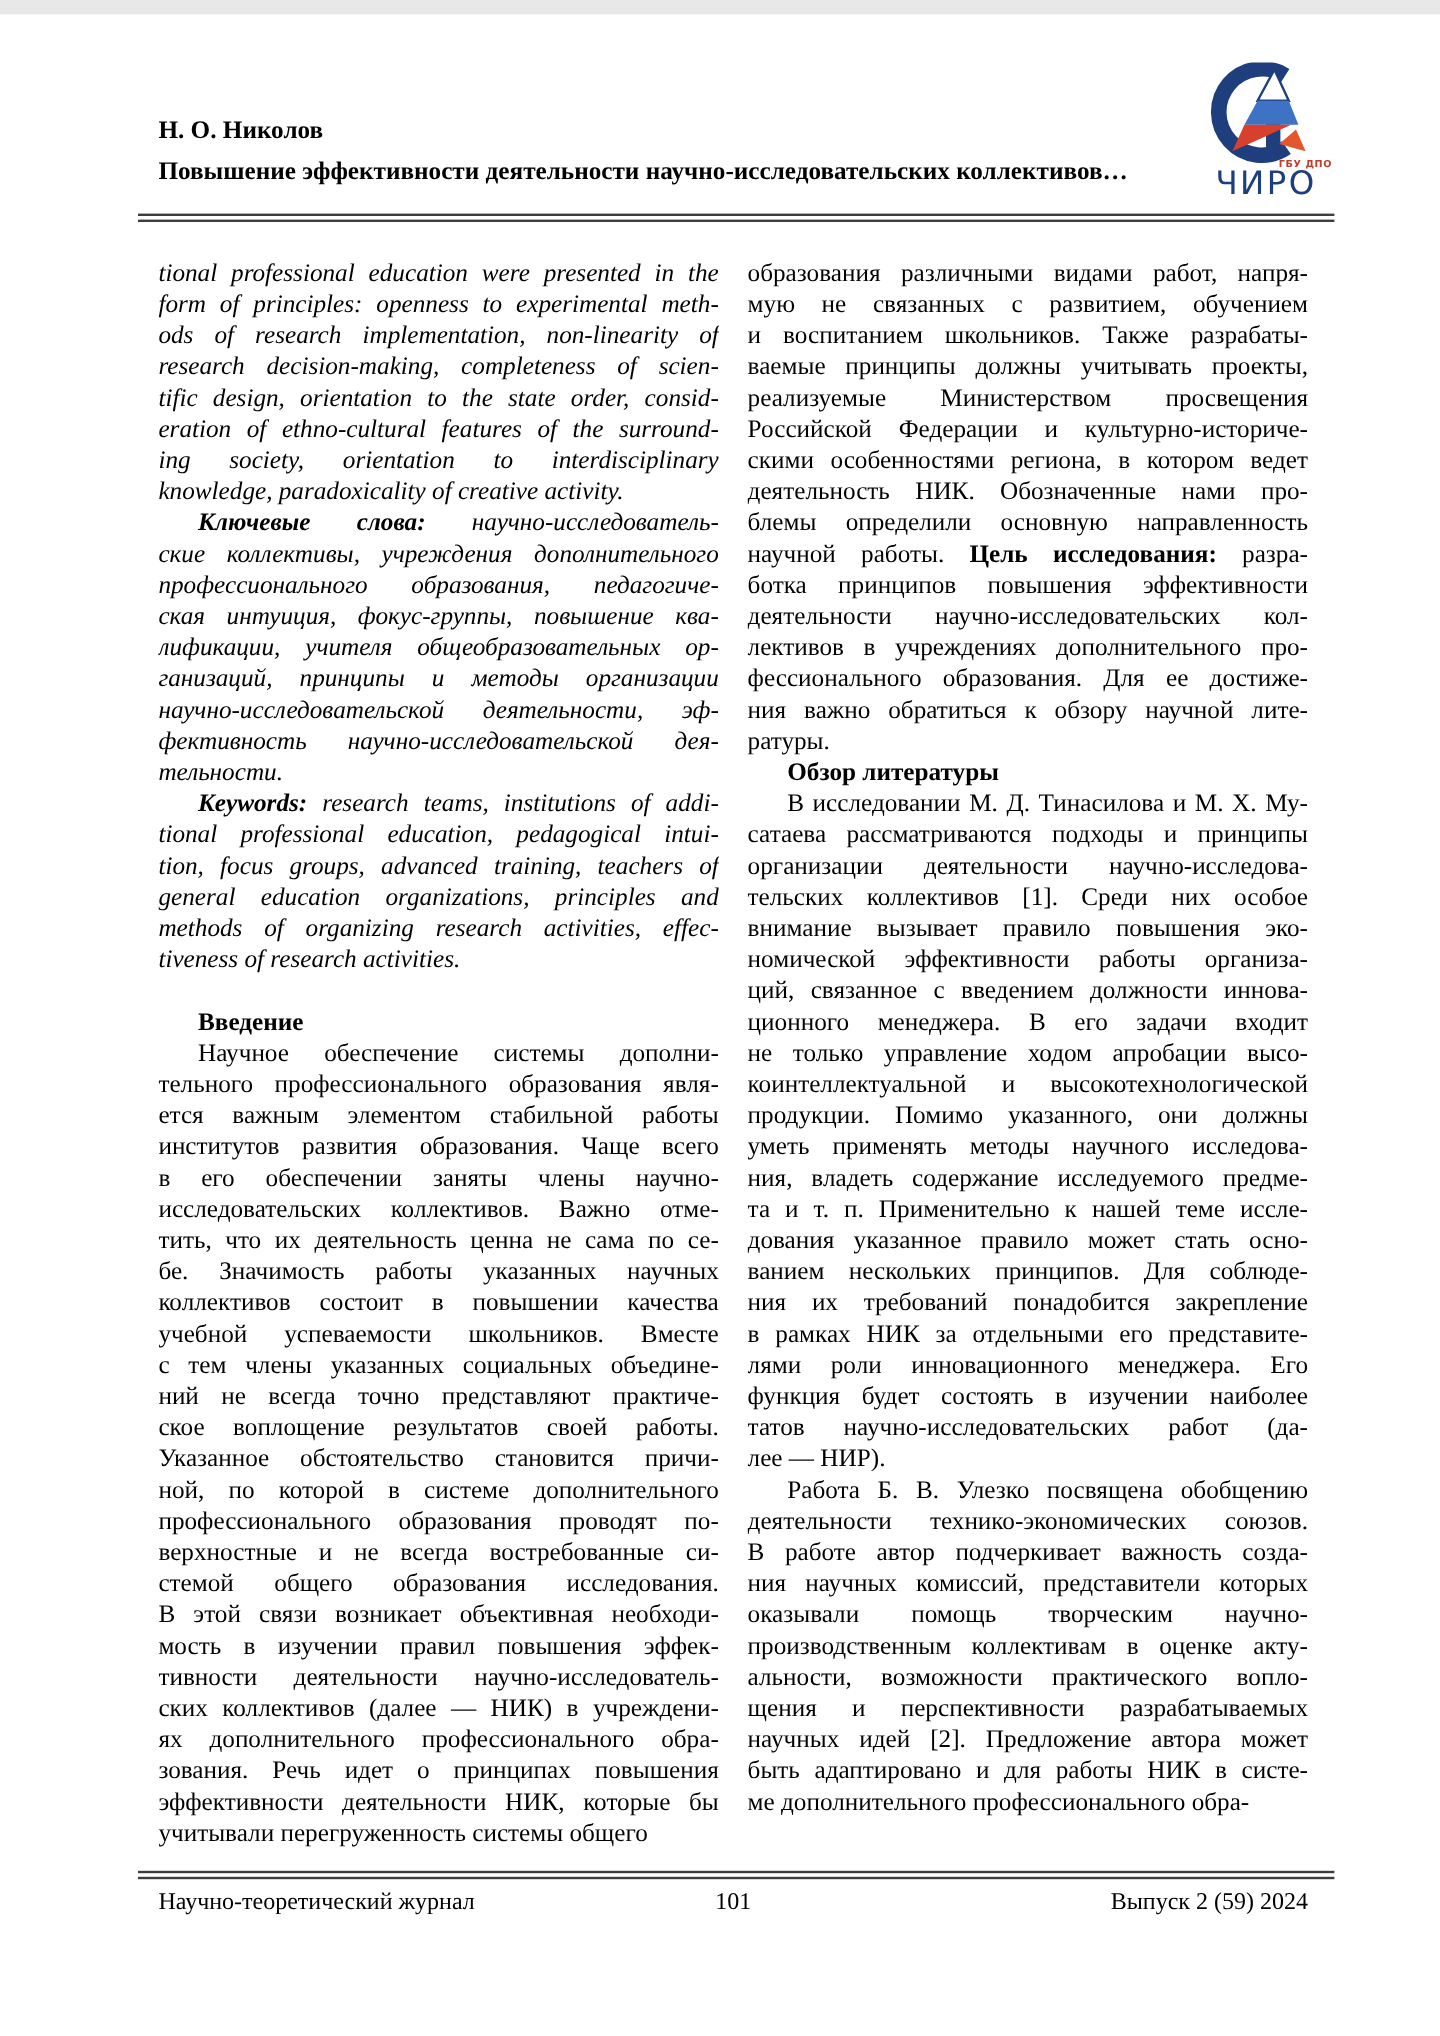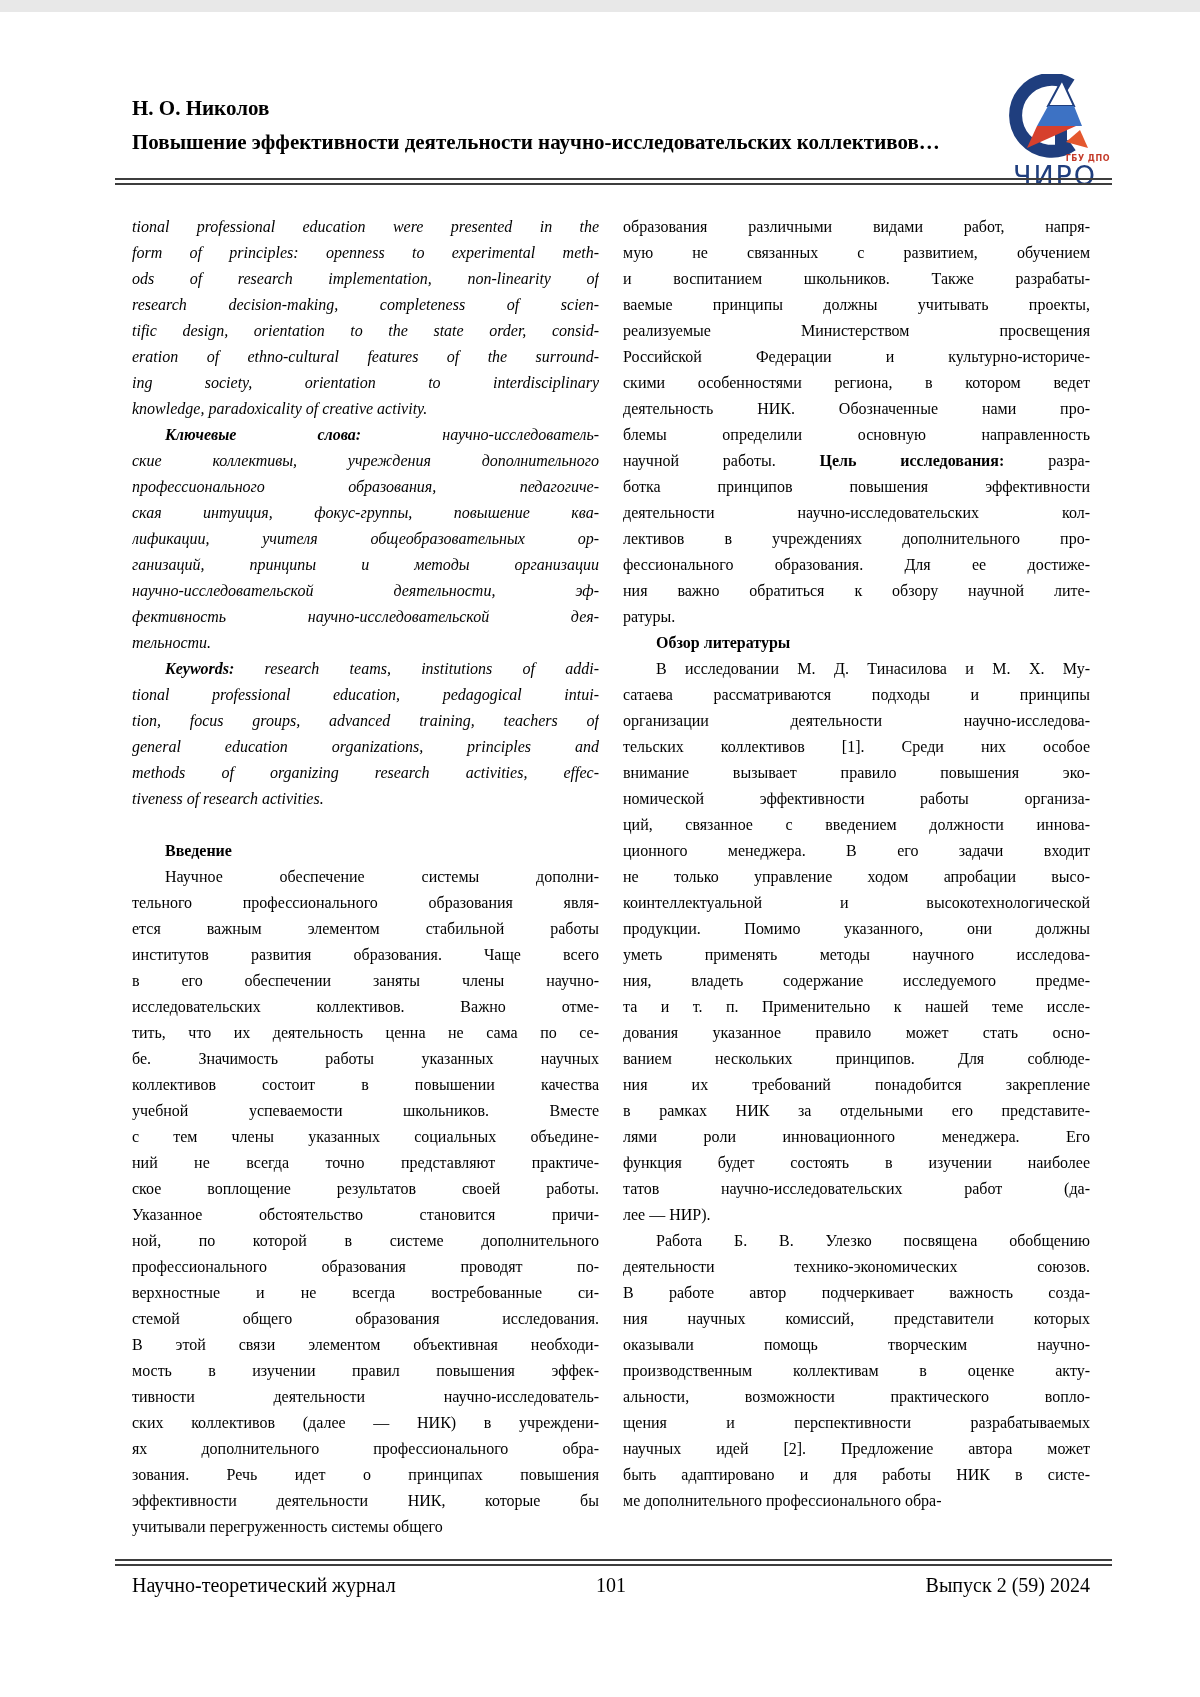--- a/index.html
+++ b/index.html
@@ -3,31 +3,31 @@
 <meta charset="utf-8">
 <style>
   html,body{margin:0;padding:0;background:#e8e8e8;}
   .page{
     position:relative;width:1200px;height:1697px;background:#ffffff;
     font-family:"Liberation Serif",serif;color:#000;margin:12px auto;overflow:hidden;
   }
   
   .author{position:absolute;left:132px;top:84px;font-size:21px;font-weight:bold;}
   .running-title{position:absolute;left:132px;top:118px;font-size:21px;font-weight:bold;width:860px;}
-  .logo{position:absolute;left:990px;top:62px;width:130px;text-align:center;}
+  .logo{position:absolute;left:990px;top:40px;width:130px;text-align:center;}
   .logo svg{display:block;margin:0 auto;}
   .logo-small{font-family:"DejaVu Sans",sans-serif;font-size:8px;font-weight:bold;color:#c43b2a;text-align:right;padding-right:10px;margin-top:-4px;letter-spacing:0.5px;}
   .logo-acronym{font-family:"DejaVu Sans",sans-serif;font-size:27px;font-weight:normal;color:#1f3e7e;letter-spacing:2px;line-height:26px;}
   
   .rule{position:absolute;left:115px;width:997px;height:3px;border-top:2px solid #3d3d3d;border-bottom:2px solid #3d3d3d;}
   .rule-top{top:166px;}
   .rule-bottom{top:1547px;}
   
   .content{position:absolute;left:132px;top:202px;width:958px;display:flex;gap:24px;}
-  .col{width:467px;font-size:16px;line-height:26px;}
+  .col{width:467px;font-size:21px;line-height:26px;}
   .para.italic{font-style:italic;}
   .para.space-before{margin-top:26px;}
   .line{height:26px;overflow:hidden;}
   .line.j{text-align:justify;text-align-last:justify;}
   .line.ind{text-indent:33px;}
   .line b{font-weight:bold;}
   
   .footer{position:absolute;left:132px;top:1562px;width:958px;display:flex;font-size:20px;}
   .footer .f-left{flex:1;text-align:left;}
   .footer .f-center{flex:1;text-align:center;}
@@ -107,21 +107,21 @@
           <div class="line j">коллективов состоит в повышении качества</div>
           <div class="line j">учебной успеваемости школьников. Вместе</div>
           <div class="line j">с тем члены указанных социальных объедине-</div>
           <div class="line j">ний не всегда точно представляют практиче-</div>
           <div class="line j">ское воплощение результатов своей работы.</div>
           <div class="line j">Указанное обстоятельство становится причи-</div>
           <div class="line j">ной, по которой в системе дополнительного</div>
           <div class="line j">профессионального образования проводят по-</div>
           <div class="line j">верхностные и не всегда востребованные си-</div>
           <div class="line j">стемой общего образования исследования.</div>
-          <div class="line j">В этой связи элементом объективная необходи-</div>
+          <div class="line j">В этой связи возникает объективная необходи-</div>
           <div class="line j">мость в изучении правил повышения эффек-</div>
           <div class="line j">тивности деятельности научно-исследователь-</div>
           <div class="line j">ских коллективов (далее — НИК) в учреждени-</div>
           <div class="line j">ях дополнительного профессионального обра-</div>
           <div class="line j">зования. Речь идет о принципах повышения</div>
           <div class="line j">эффективности деятельности НИК, которые бы</div>
           <div class="line">учитывали перегруженность системы общего</div>
         </div>
       </div>
     <div class="col" id="col-right">

